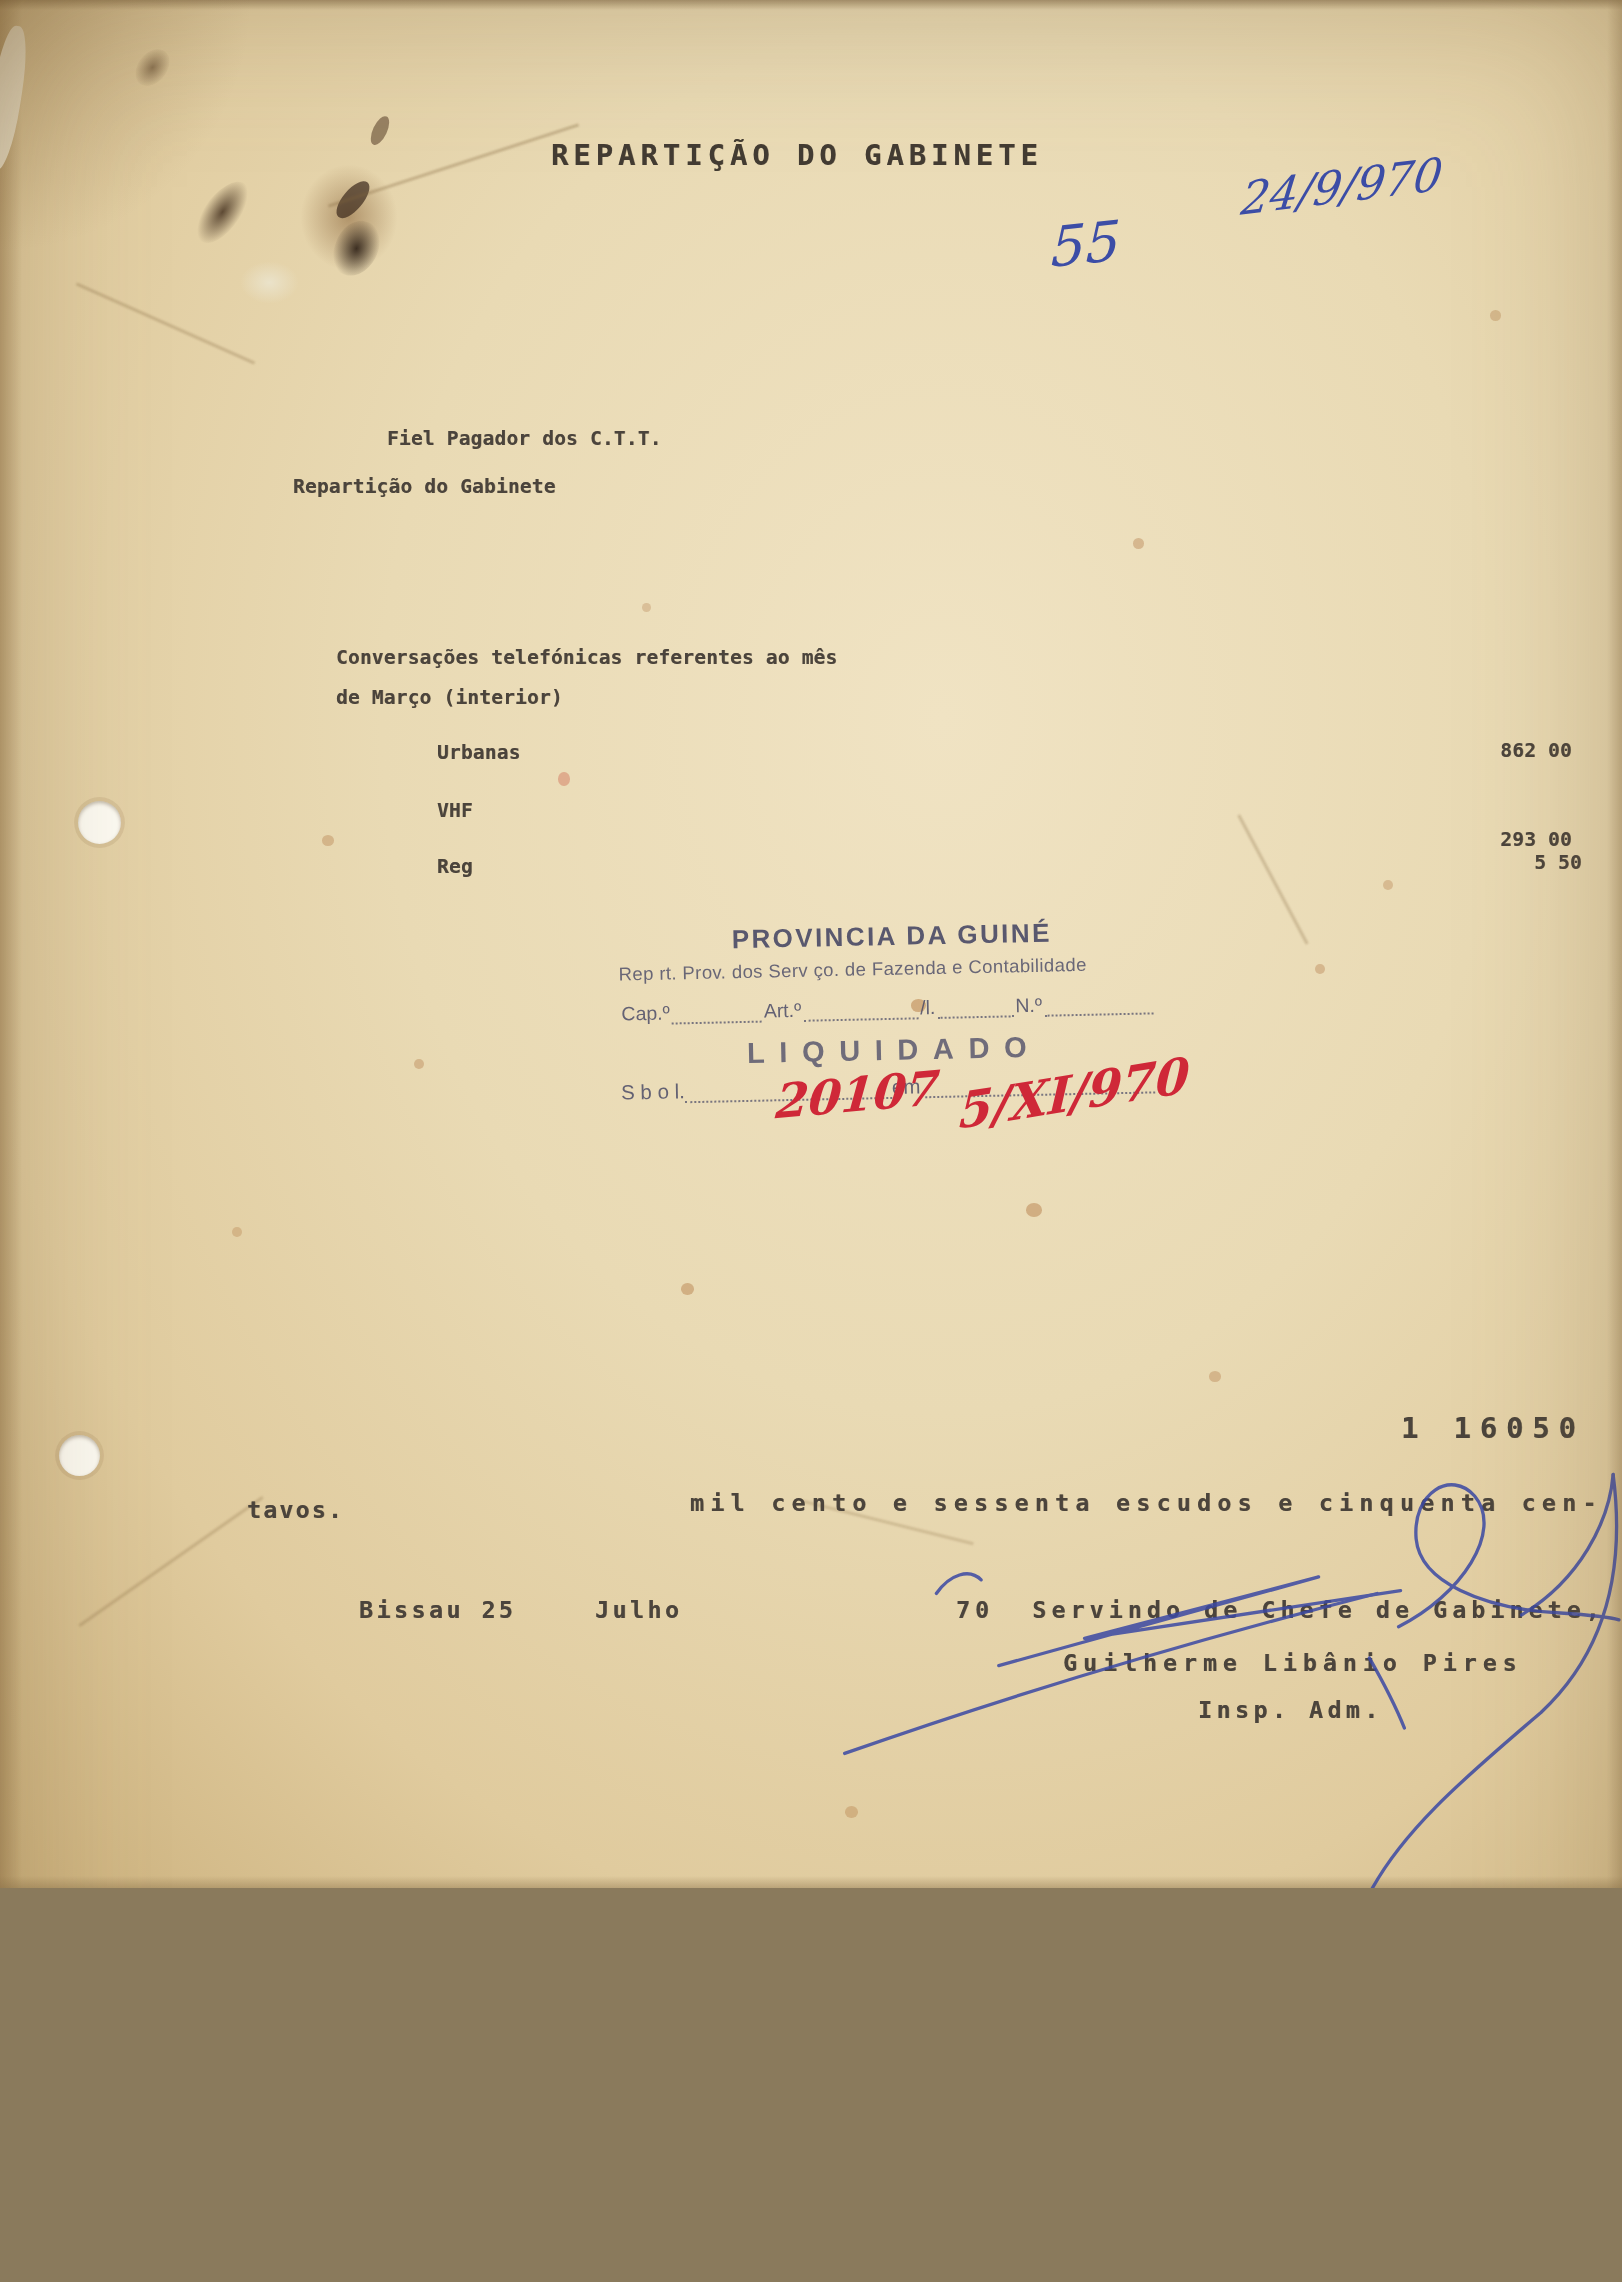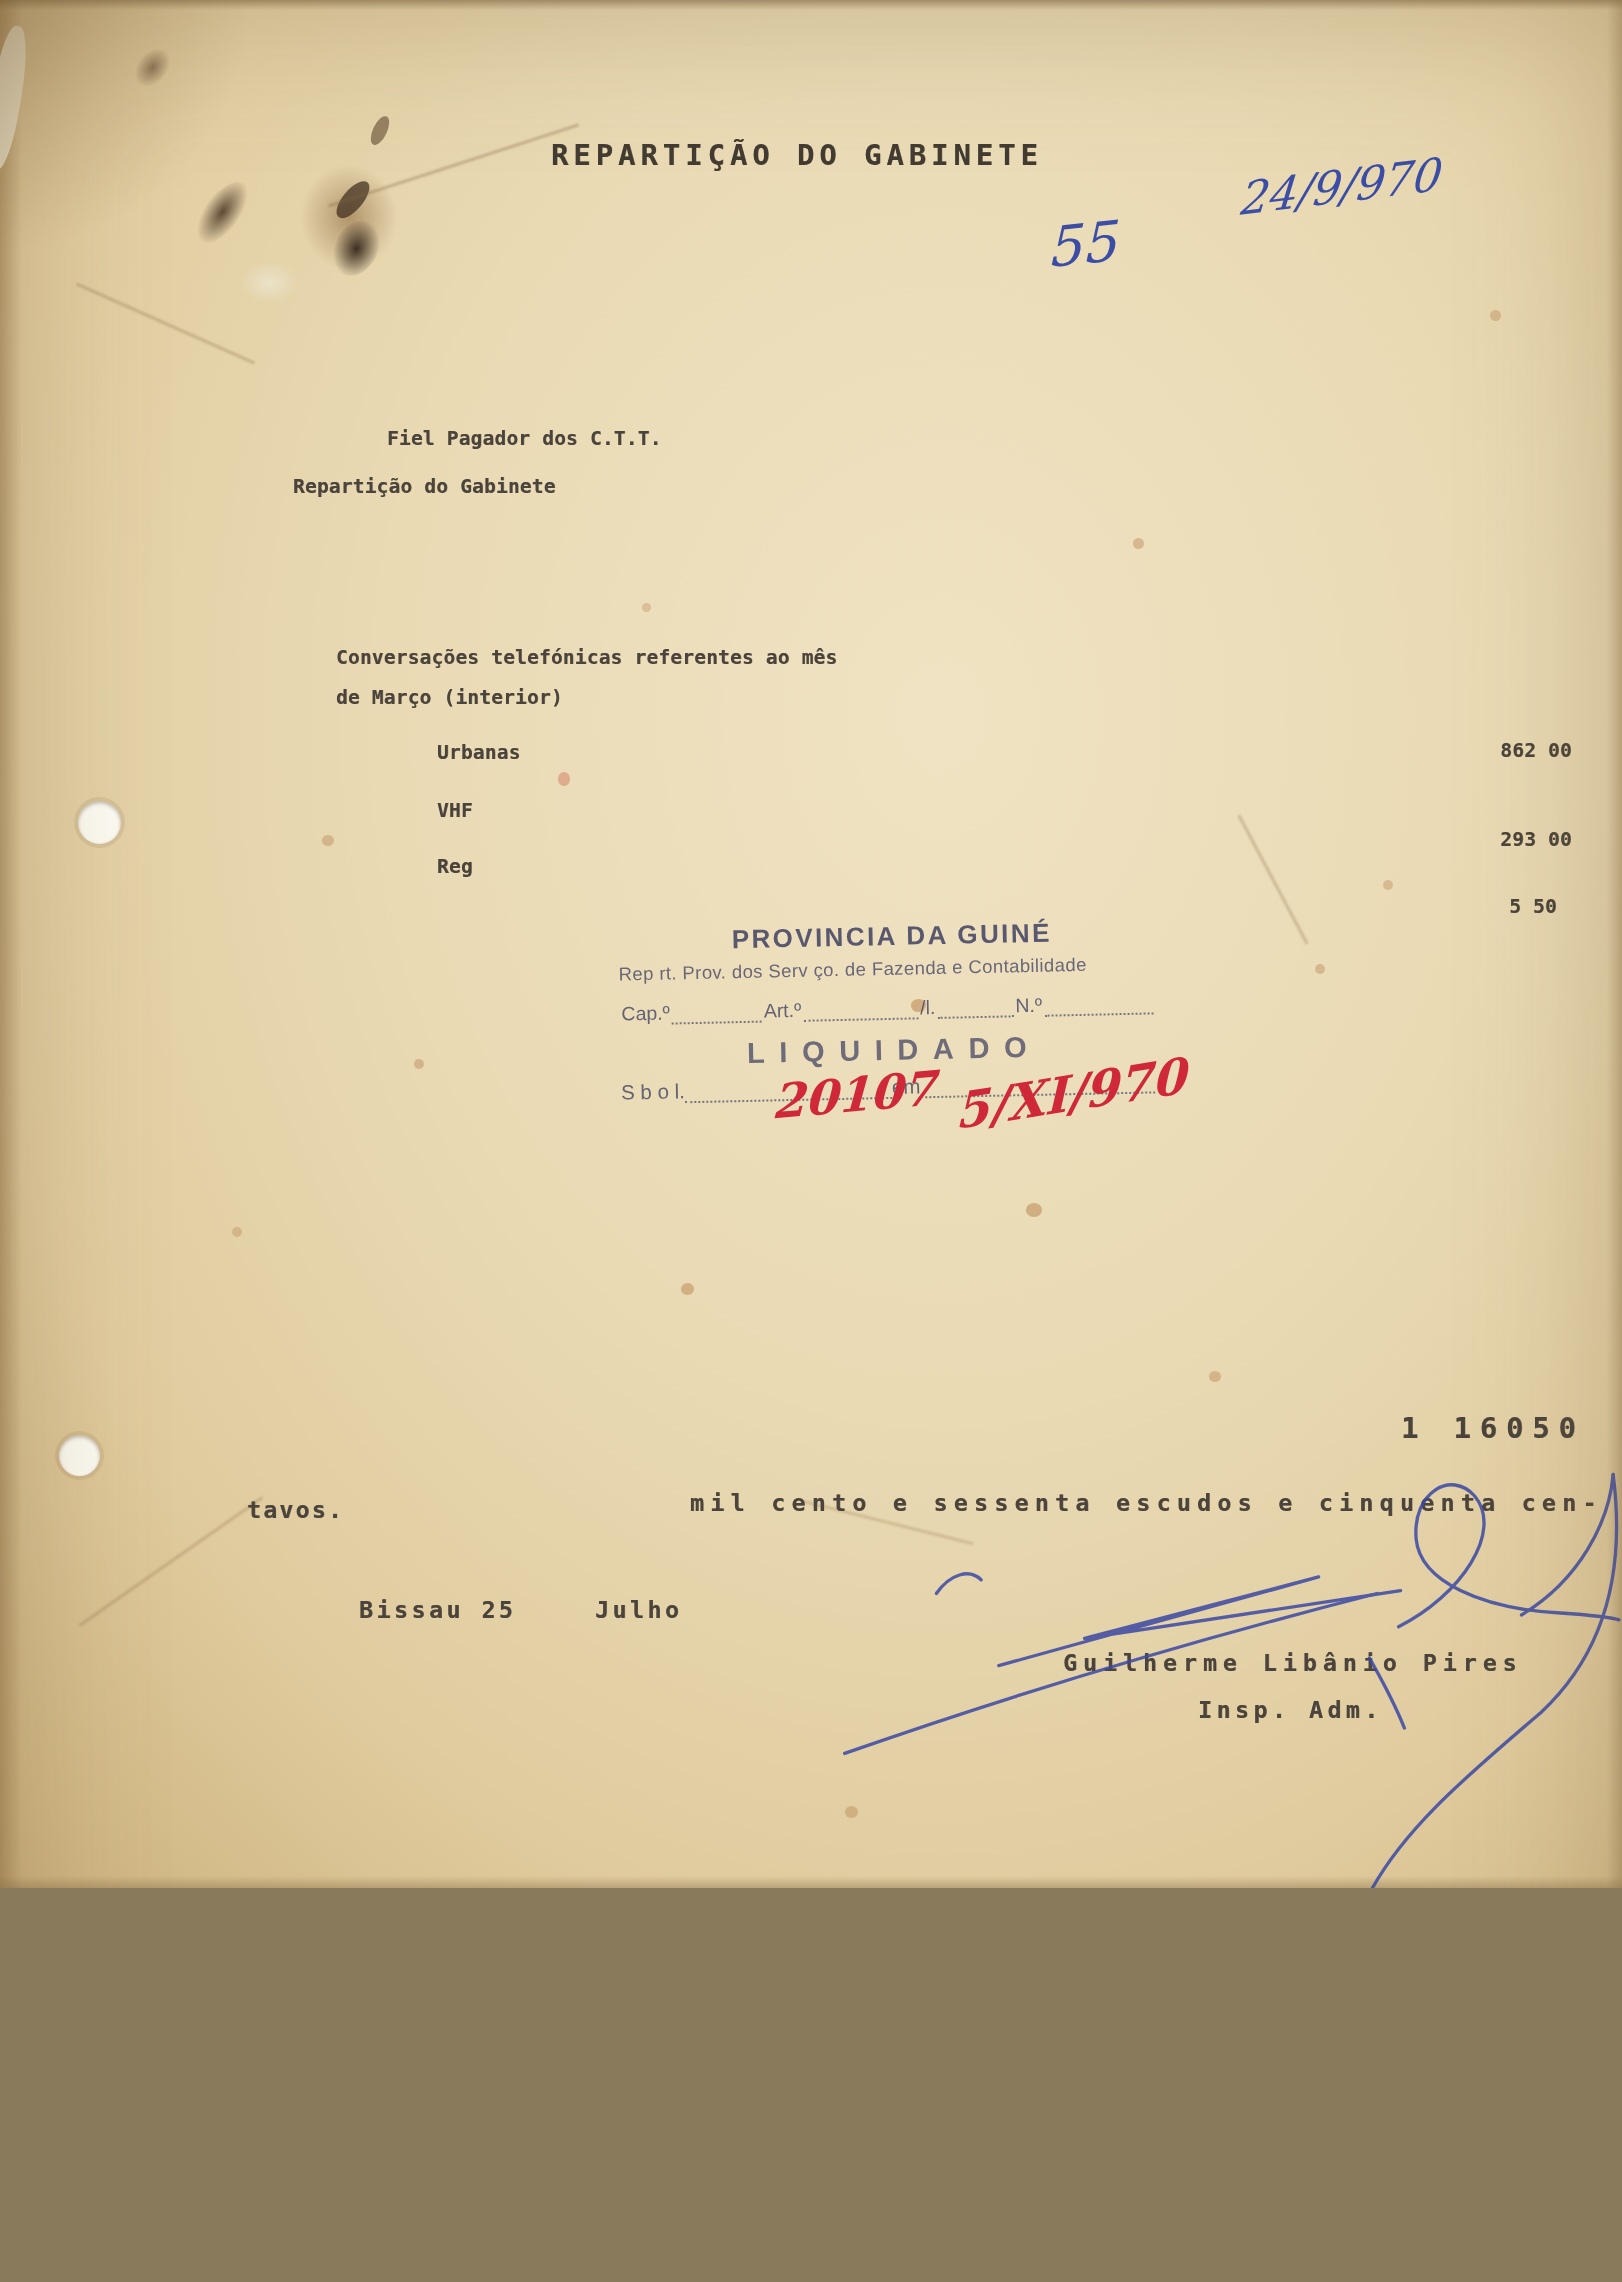--- a/index.html
+++ b/index.html
@@ -97,21 +97,21 @@
   <div class="tw t-upper" style="left:336px;top:688px;">de Março (interior)</div>
 
   <div>
     <div class="tw t-upper" style="left:437px;top:743px;">Urbanas</div>
     <div class="tw t-upper" style="right:51px;top:741px;">862 00</div>
 
     <div class="tw t-upper" style="left:437px;top:801px;">VHF</div>
     <div class="tw t-upper" style="right:51px;top:798px;margin-top:32px;">293 00</div>
 
     <div class="tw t-upper" style="left:437px;top:857px;">Reg</div>
-    <div class="tw t-upper" style="right:66px;top:853px;margin-top:44px;">5 50</div>
+    <div class="tw t-upper" style="right:41px;top:853px;">5 50</div>
   </div>
 
   <div id="stamp">
     <div class="stamp-title">PROVINCIA DA GUINÉ</div>
     <div class="stamp-sub">Rep rt. Prov. dos Serv ço. de Fazenda e Contabilidade</div>
     <div class="stamp-fields">
       <span class="lbl">Cap.º</span>
       <span class="dots d-cap"></span>
       <span class="lbl">Art.º</span>
       <span class="dots d-art"></span>
@@ -134,20 +134,21 @@
 
   <div class="hw hw-blue" style="left:1051px;top:217px;font-size:55px;transform:rotate(-6deg) skewX(-8deg);">55</div>
   <div class="hw hw-blue" style="left:1241px;top:164px;font-size:45px;transform:rotate(-7deg) skewX(-14deg);">24/9/970</div>
 
   <div class="tw" style="left:1401px;top:1414px;font-size:29px;letter-spacing:8.8px;">1 16050</div>
   <div class="tw t-lower" style="left:690px;top:1492px;letter-spacing:6.2px;">mil cento e sessenta escudos e cinquenta cen-</div>
   <div class="tw t-lower" style="left:247px;top:1499px;letter-spacing:2.1px;">tavos.</div>
 
   <div class="tw t-lower" style="left:359px;top:1599px;letter-spacing:3.4px;">Bissau 25</div>
   <div class="tw t-lower" style="left:595px;top:1599px;letter-spacing:3.4px;">Julho</div>
+  <div class="tw t-lower" style="left:956px;top:1599px;letter-spacing:5px;">70  Servindo de Chefe de Gabinete,</div>
 
   <div class="tw t-lower" style="left:1063px;top:1652px;letter-spacing:5.9px;">Guilherme Libânio Pires</div>
   <div class="tw t-lower" style="left:1198px;top:1699px;letter-spacing:4.4px;">Insp. Adm.</div>
 
   <svg class="sig" width="1623" height="2282" viewBox="0 0 1664 2340">
     <g fill="none" stroke="#3b49a4" stroke-width="3.4" stroke-linecap="round" stroke-linejoin="round" opacity="0.85">
       <path d="M 960 1634 C 974 1614 994 1608 1006 1620"></path>
       <path d="M 866 1798 C 1020 1744 1200 1688 1412 1634"></path>
       <path d="M 1024 1708 L 1352 1617 L 1112 1680 L 1436 1631"></path>
       <path d="M 1434 1668 C 1498 1636 1542 1570 1512 1534 C 1488 1507 1448 1530 1452 1578 C 1456 1622 1520 1650 1600 1654 C 1630 1656 1650 1658 1660 1661"></path>

